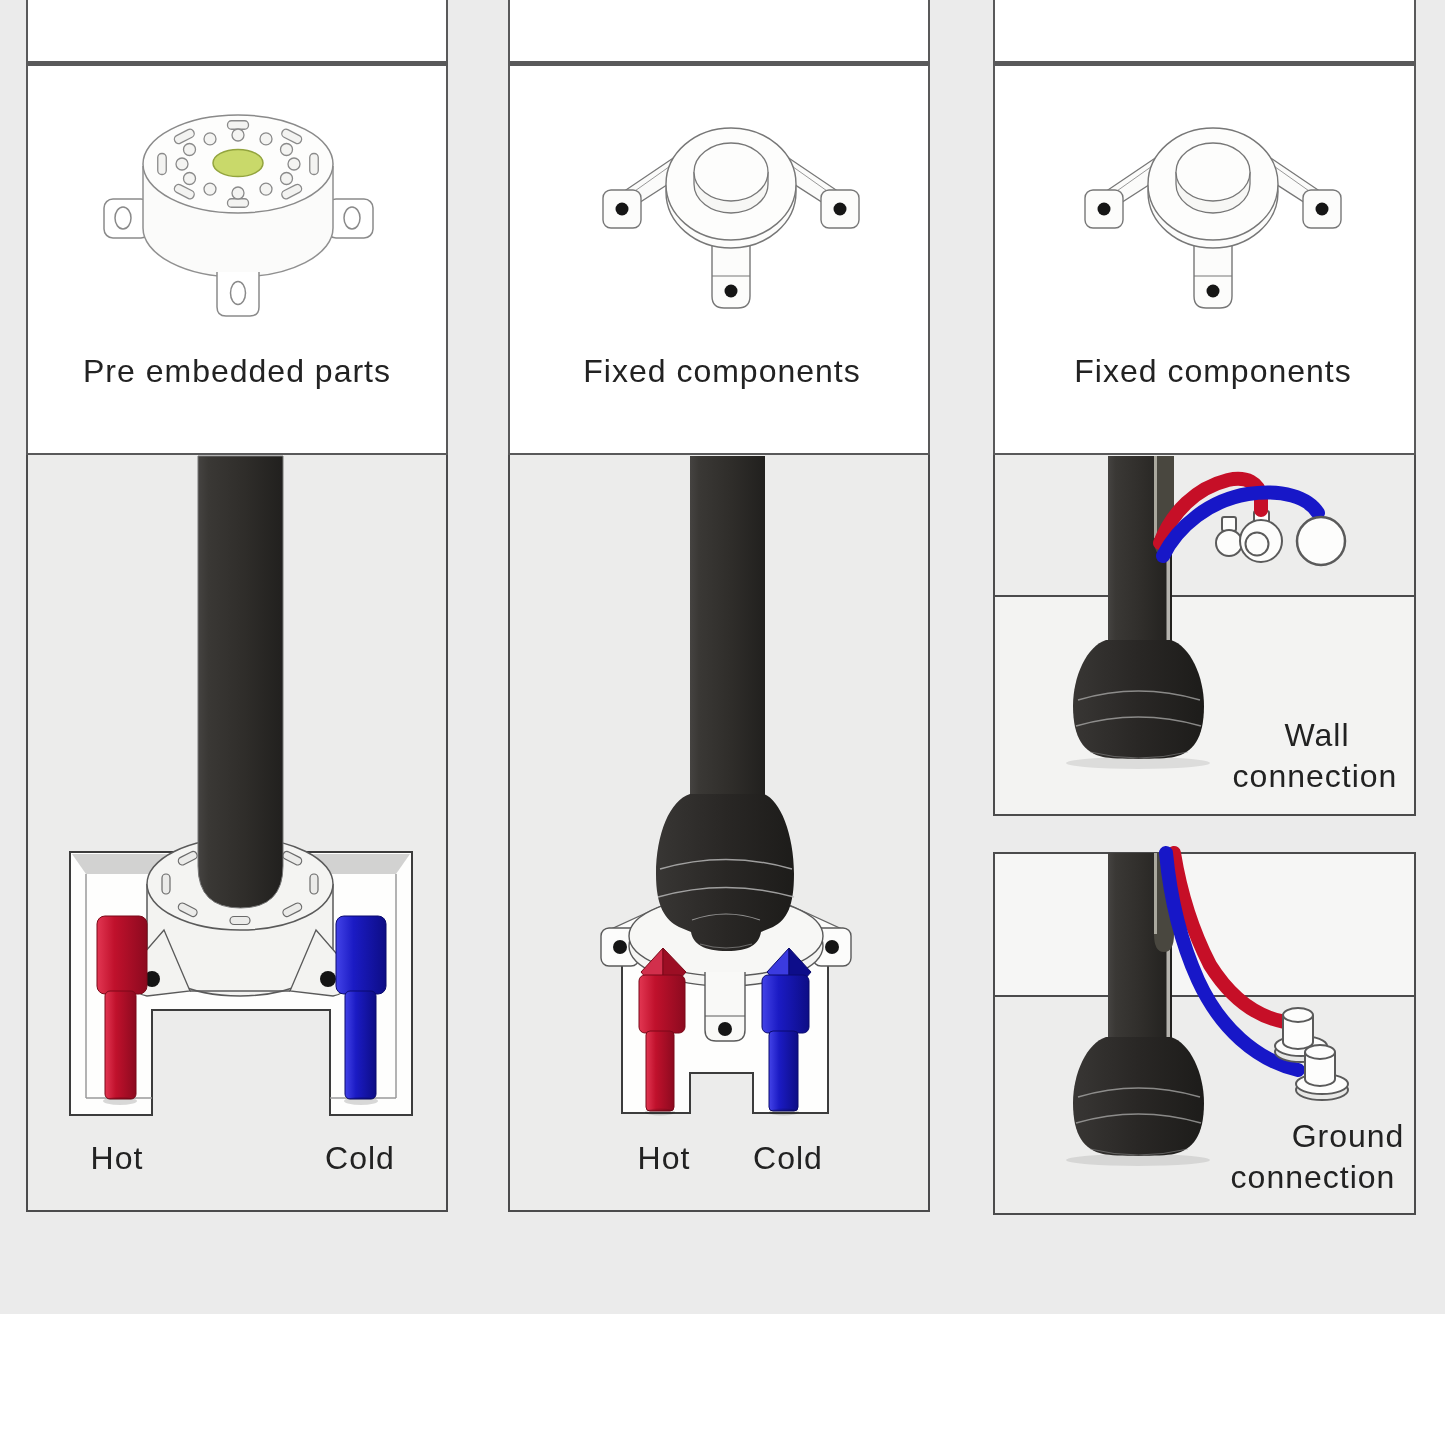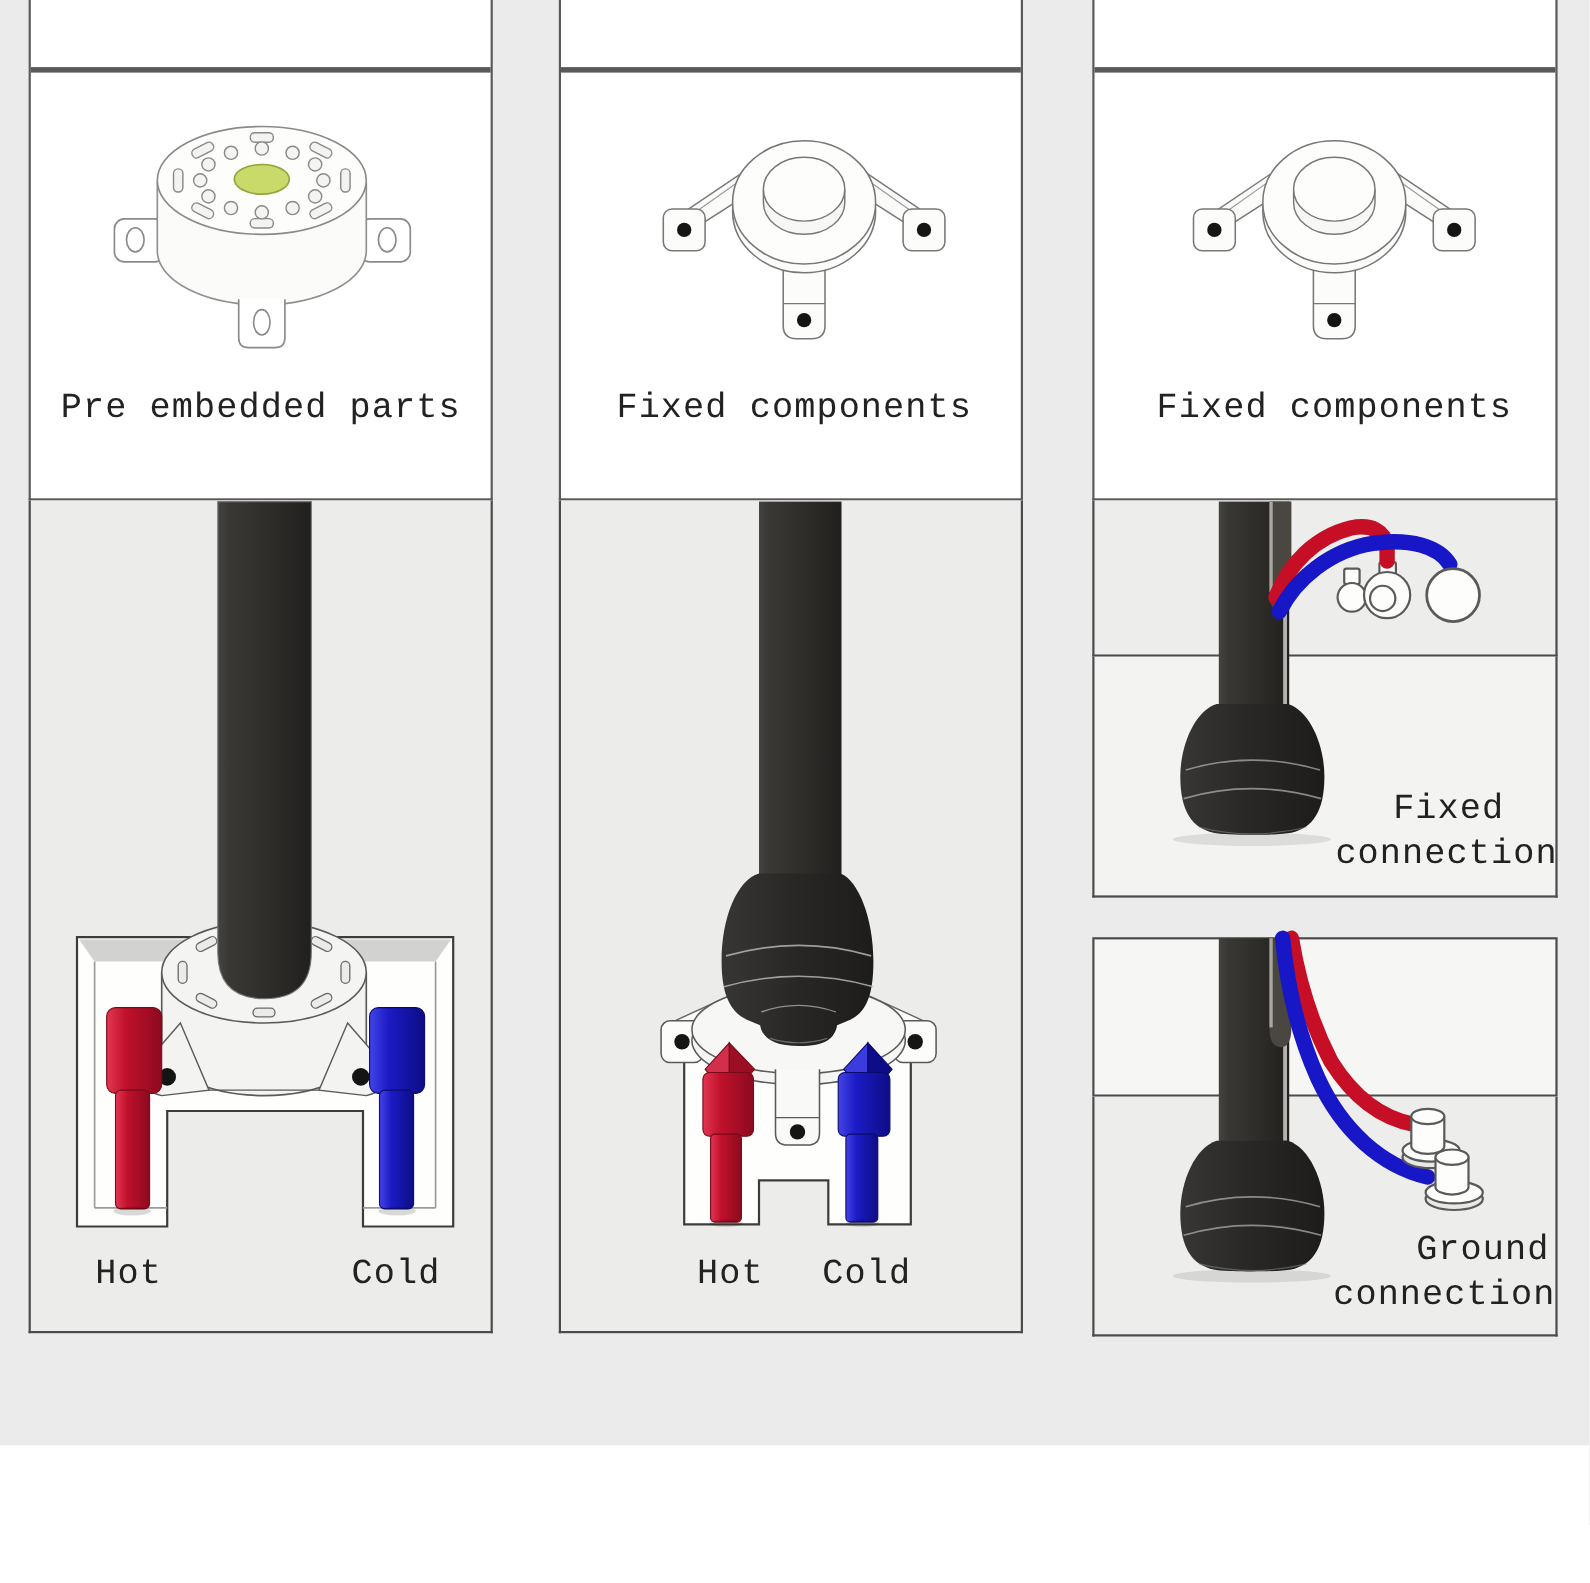--- a/index.html
+++ b/index.html
@@ -1,16 +1,16 @@
 <!DOCTYPE html>
 <html><head>
 <meta charset="utf-8">
 <style>
 html,body{margin:0;padding:0}
-.page{position:relative;width:1445px;height:1439px;background:#ebebeb;font-family:Liberation Mono, monospace;overflow:hidden}
+.page{position:relative;width:1445px;height:1439px;background:#ebebeb;font-family:Liberation Sans, sans-serif;overflow:hidden}
 .bg-bottom{position:absolute;left:0;top:1314px;width:1445px;height:125px;background:#fff}
 .wbox{position:absolute;top:0;height:455px;background:#fff;border:2px solid #59595a;border-top:none;box-sizing:border-box;z-index:1}
 .rule{position:absolute;left:0;right:0;top:61px;height:5px;background:#59595a}
 .gpanel{position:absolute;top:455px;height:757px;background:#ececeb;border:2px solid #4b4b4c;border-top:none;box-sizing:border-box;z-index:1}
 .band{position:absolute;border:2px solid #4b4b4c;box-sizing:border-box;z-index:1}
 .art{position:absolute;left:0;top:0;z-index:2;pointer-events:none}
 .lbl{position:absolute;transform:translate(-50%,-50%);font-size:32px;letter-spacing:1px;color:#222;white-space:nowrap;z-index:3}
 </style>
 </head>
 <body>
@@ -225,17 +225,17 @@
     </g>
   </svg>
 
   <div class="lbl" style="left:237px;top:371px">Pre embedded parts</div>
   <div class="lbl" style="left:722px;top:371px">Fixed components</div>
   <div class="lbl" style="left:1213px;top:371px">Fixed components</div>
   <div class="lbl" style="left:117px;top:1158px">Hot</div>
   <div class="lbl" style="left:360px;top:1158px">Cold</div>
   <div class="lbl" style="left:664px;top:1158px">Hot</div>
   <div class="lbl" style="left:788px;top:1158px">Cold</div>
-  <div class="lbl" style="left:1317px;top:735px">Fixed</div>
+  <div class="lbl" style="left:1317px;top:735px">Wall</div>
   <div class="lbl" style="left:1315px;top:776px">connection</div>
   <div class="lbl" style="left:1348px;top:1136px">Ground</div>
   <div class="lbl" style="left:1313px;top:1177px">connection</div>
 </div>
 
 </body></html>

